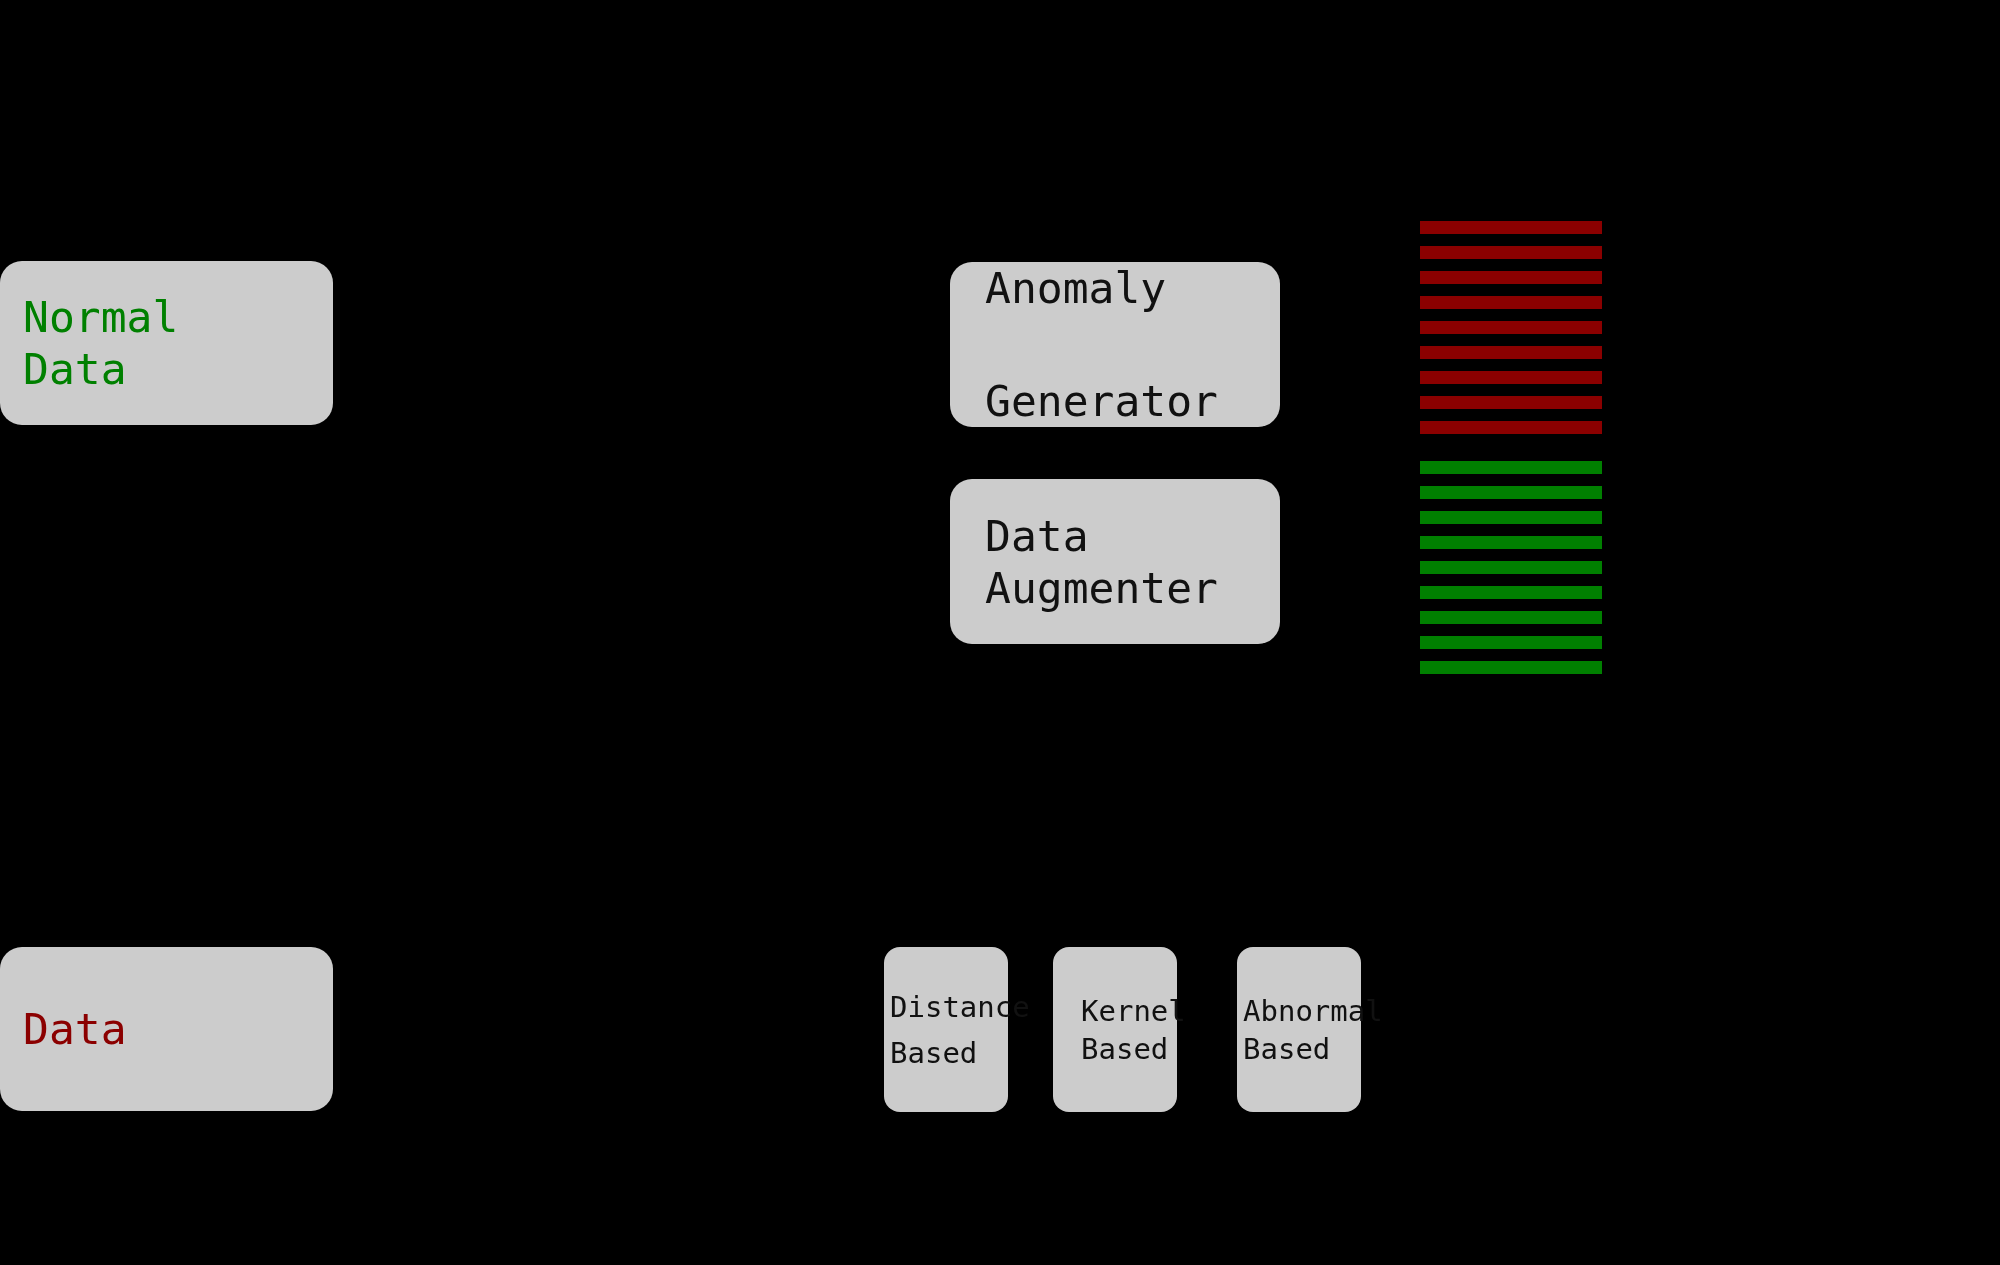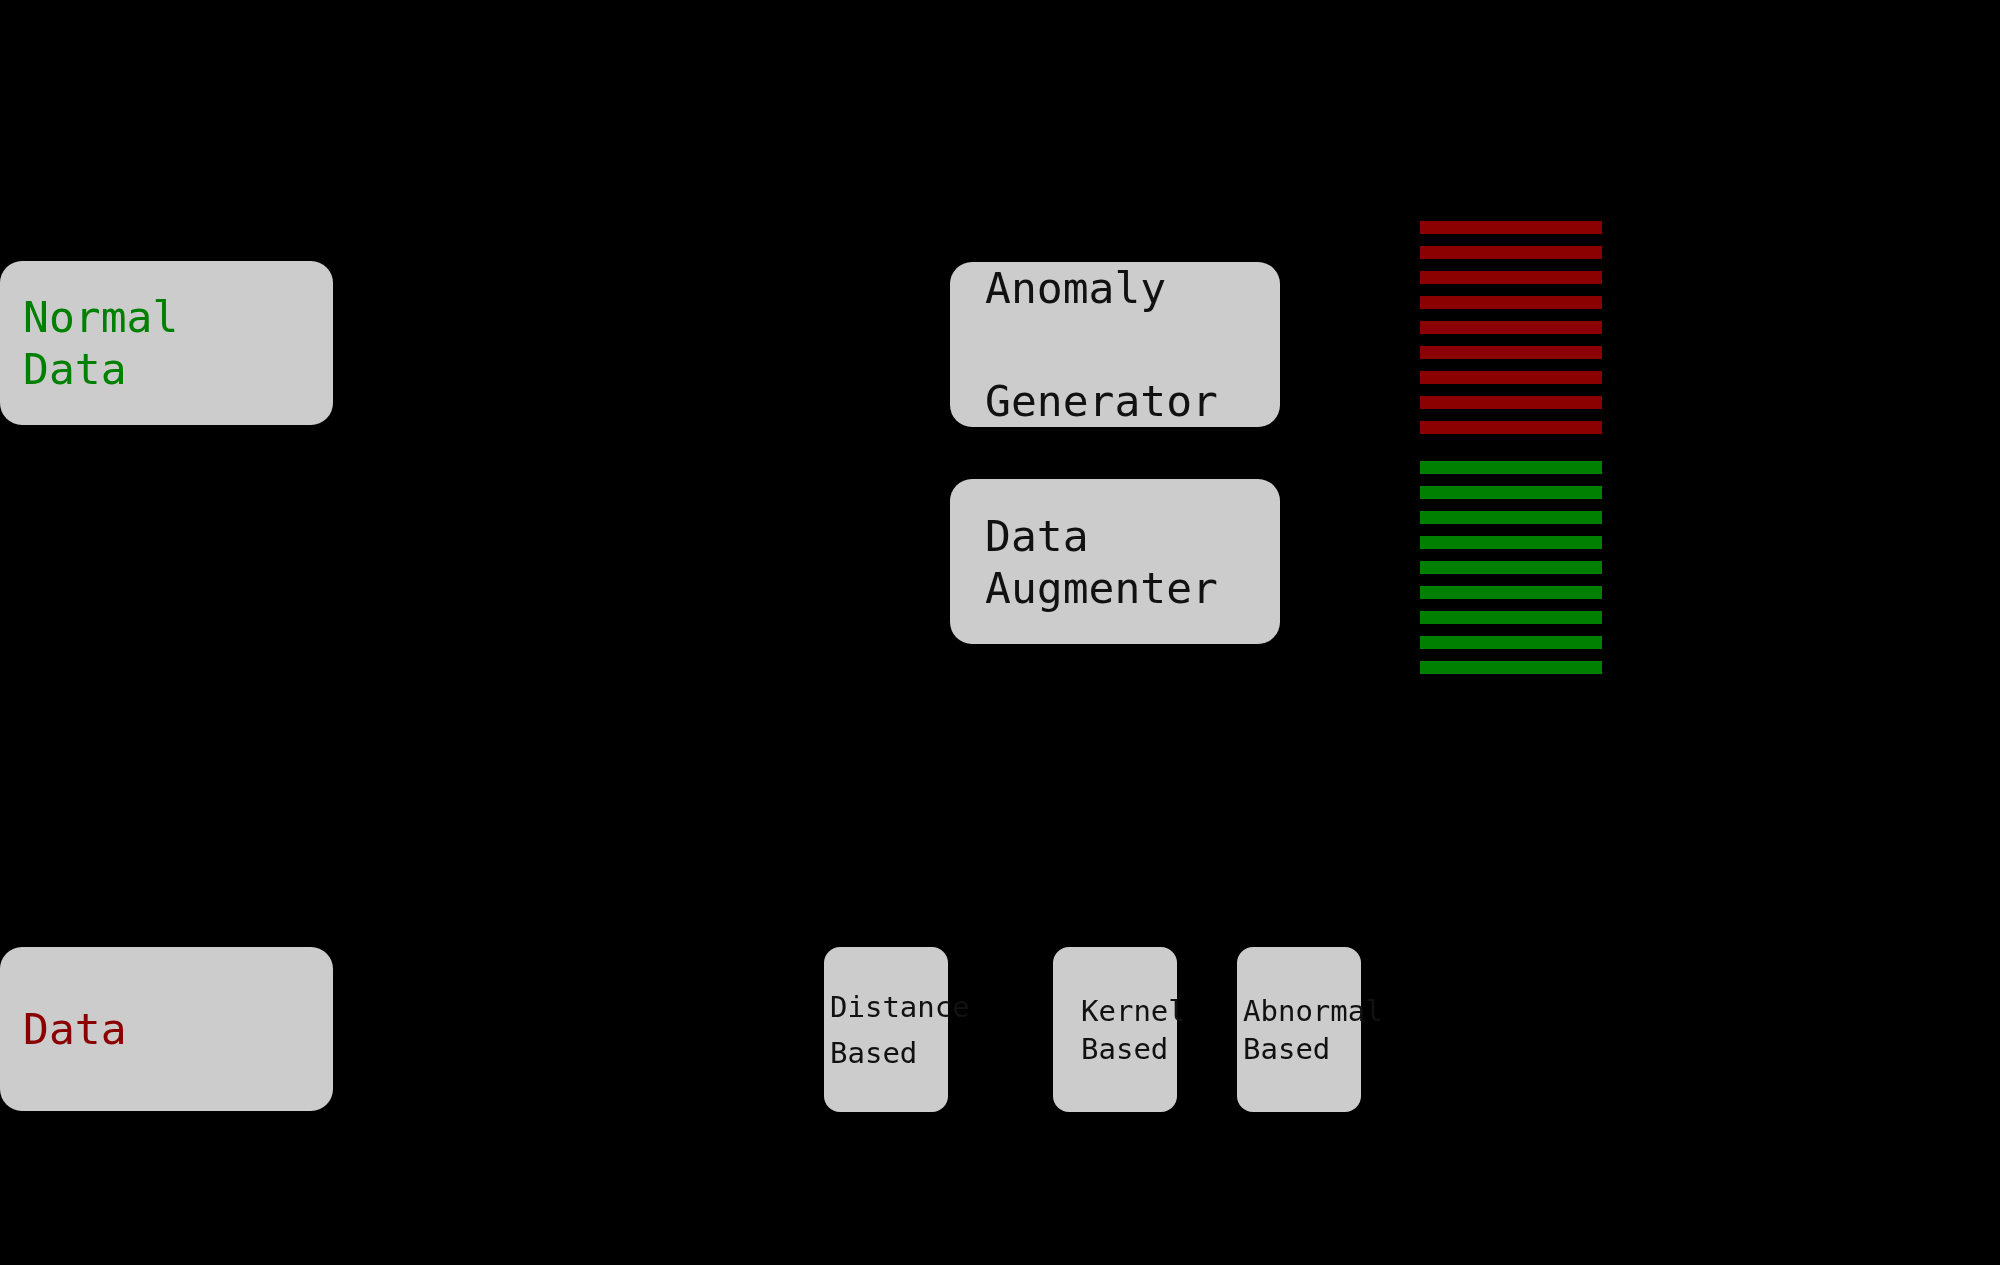--- a/index.html
+++ b/index.html
@@ -63,21 +63,21 @@
     align-items: center;
     padding: 0 6px;
   }
   .node-method .line {
     font-size: 29px;
     line-height: 38px;
     color: #111111;
     text-align: left;
     width: 100%;
   }
-  #node-distance-based { left: 824px; gap: 8px; }
+  #node-distance-based { left: 884px; gap: 8px; }
   #node-kernel-based  { left: 1053px; padding-left: 28px; }
   #node-neurone-based { left: 1237px; }
 
   
   #sample-stack {
     position: absolute;
     left: 1420px;
     top: 221px;
     width: 182px;
     height: 455px;

